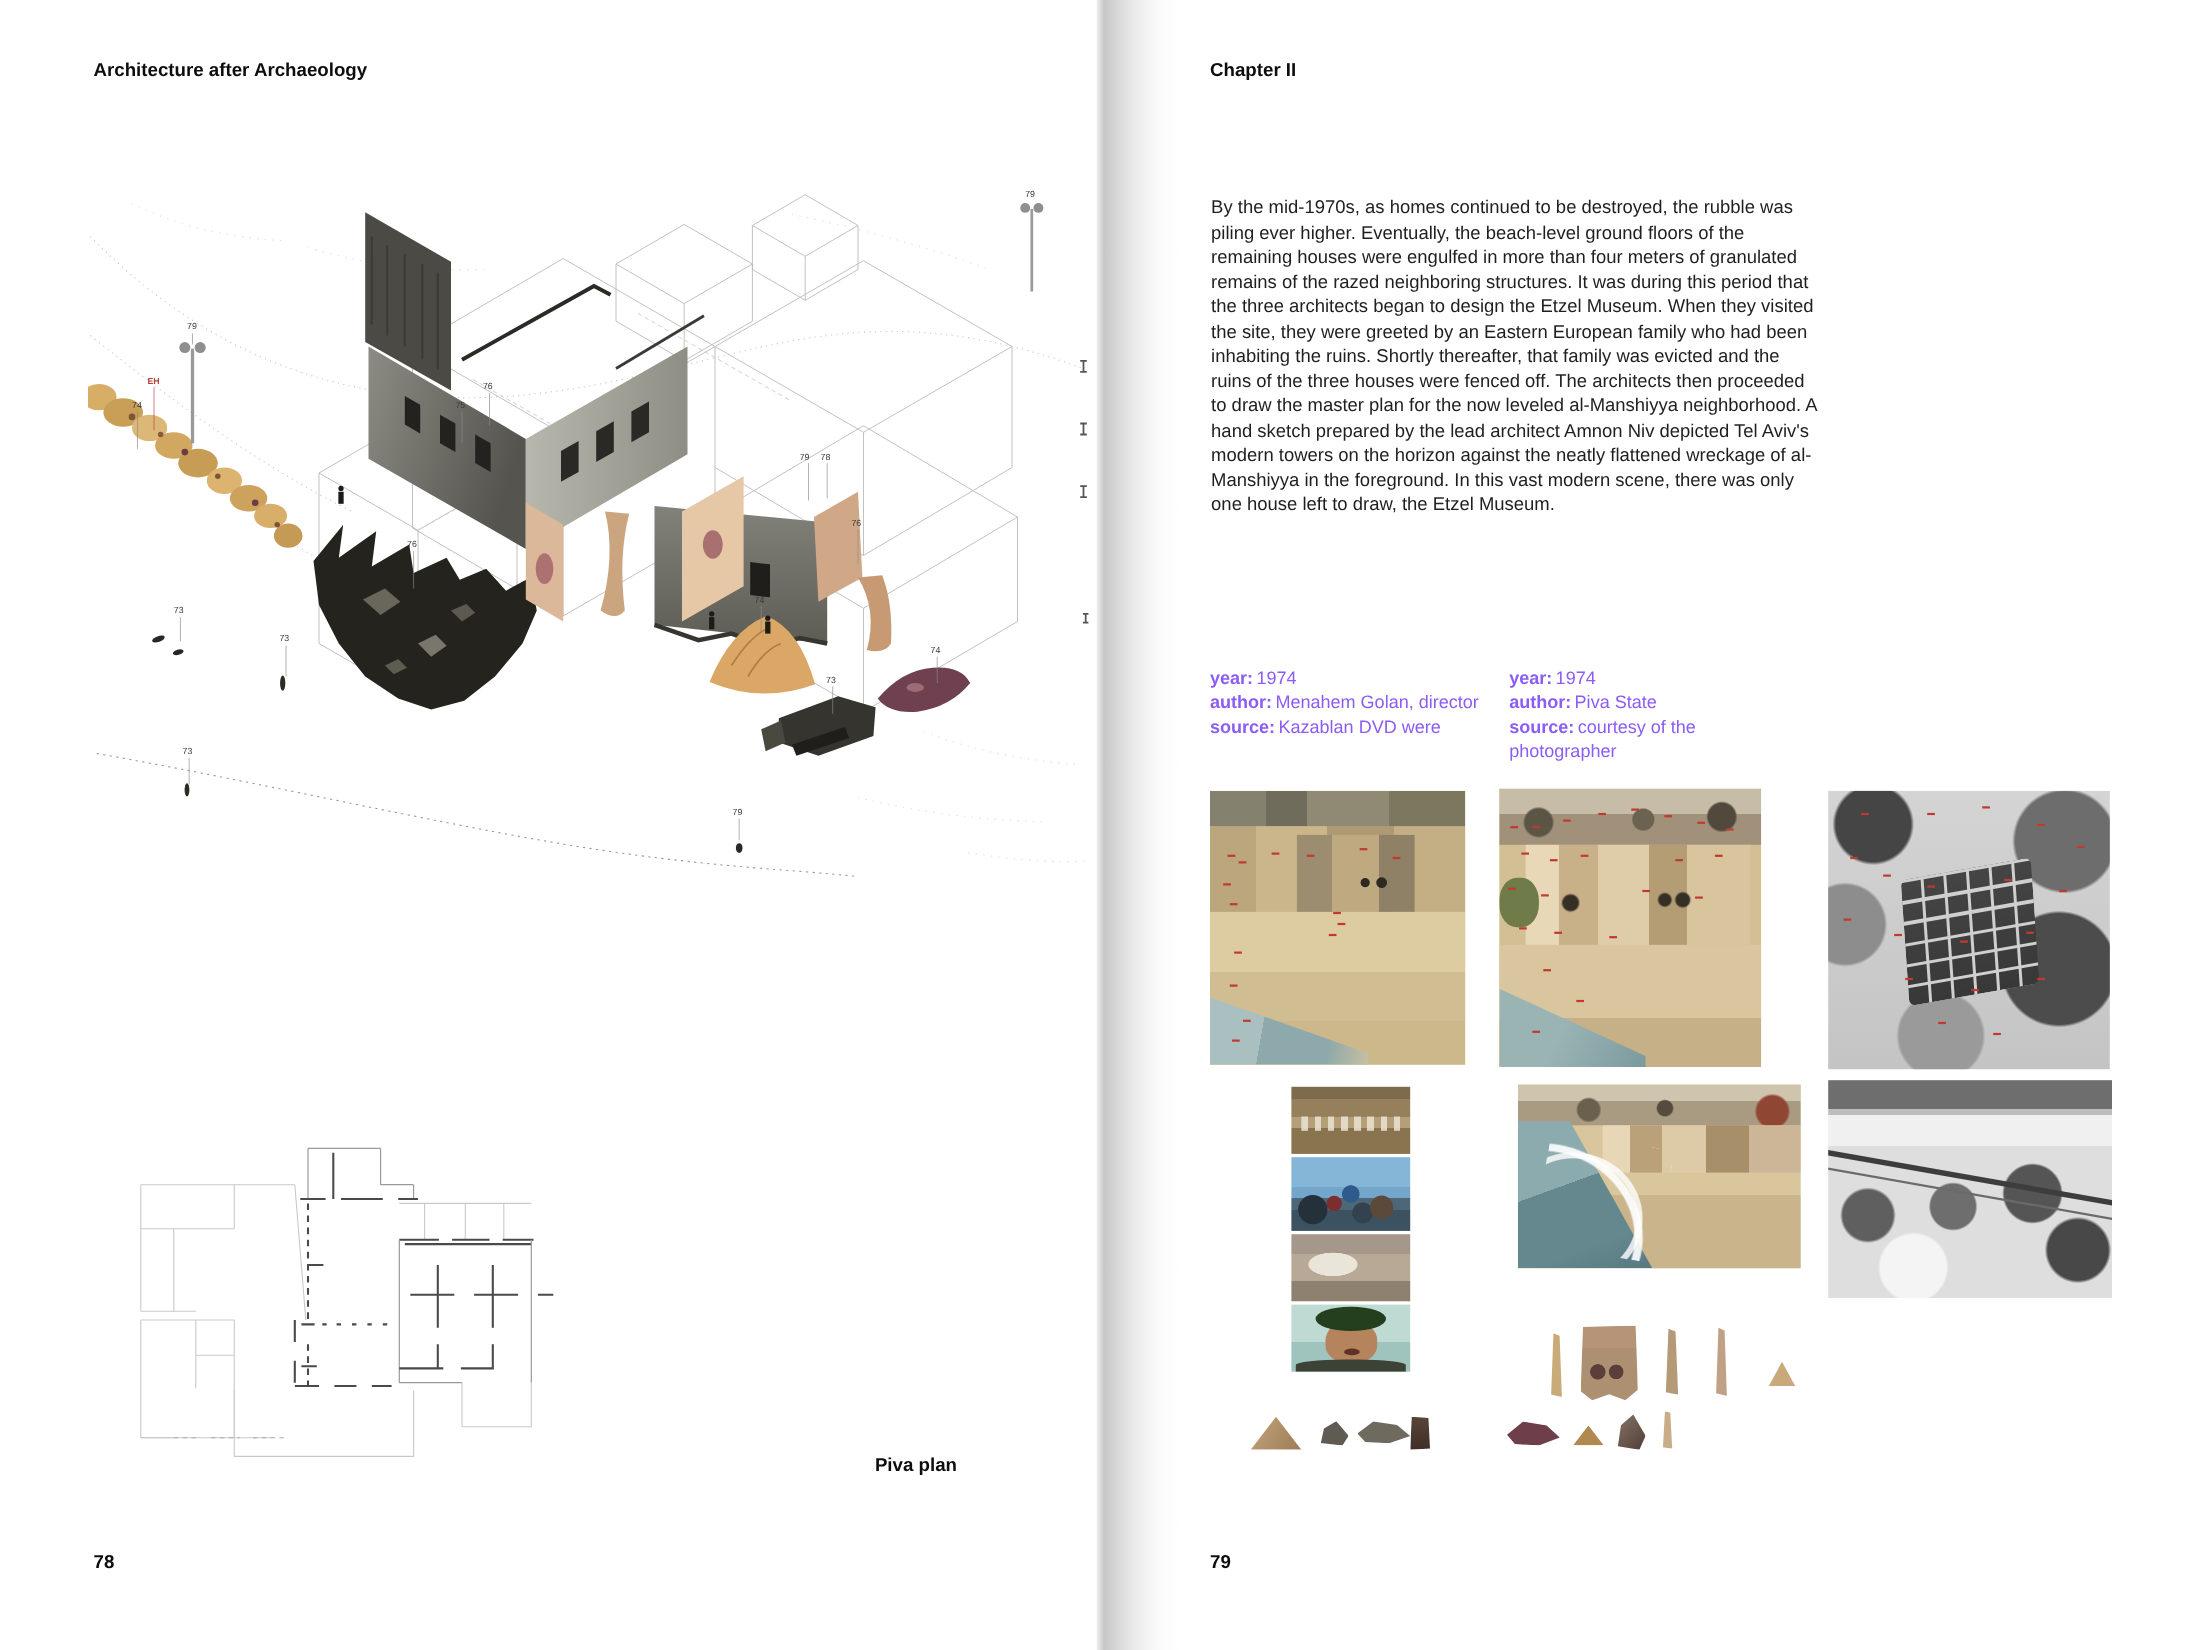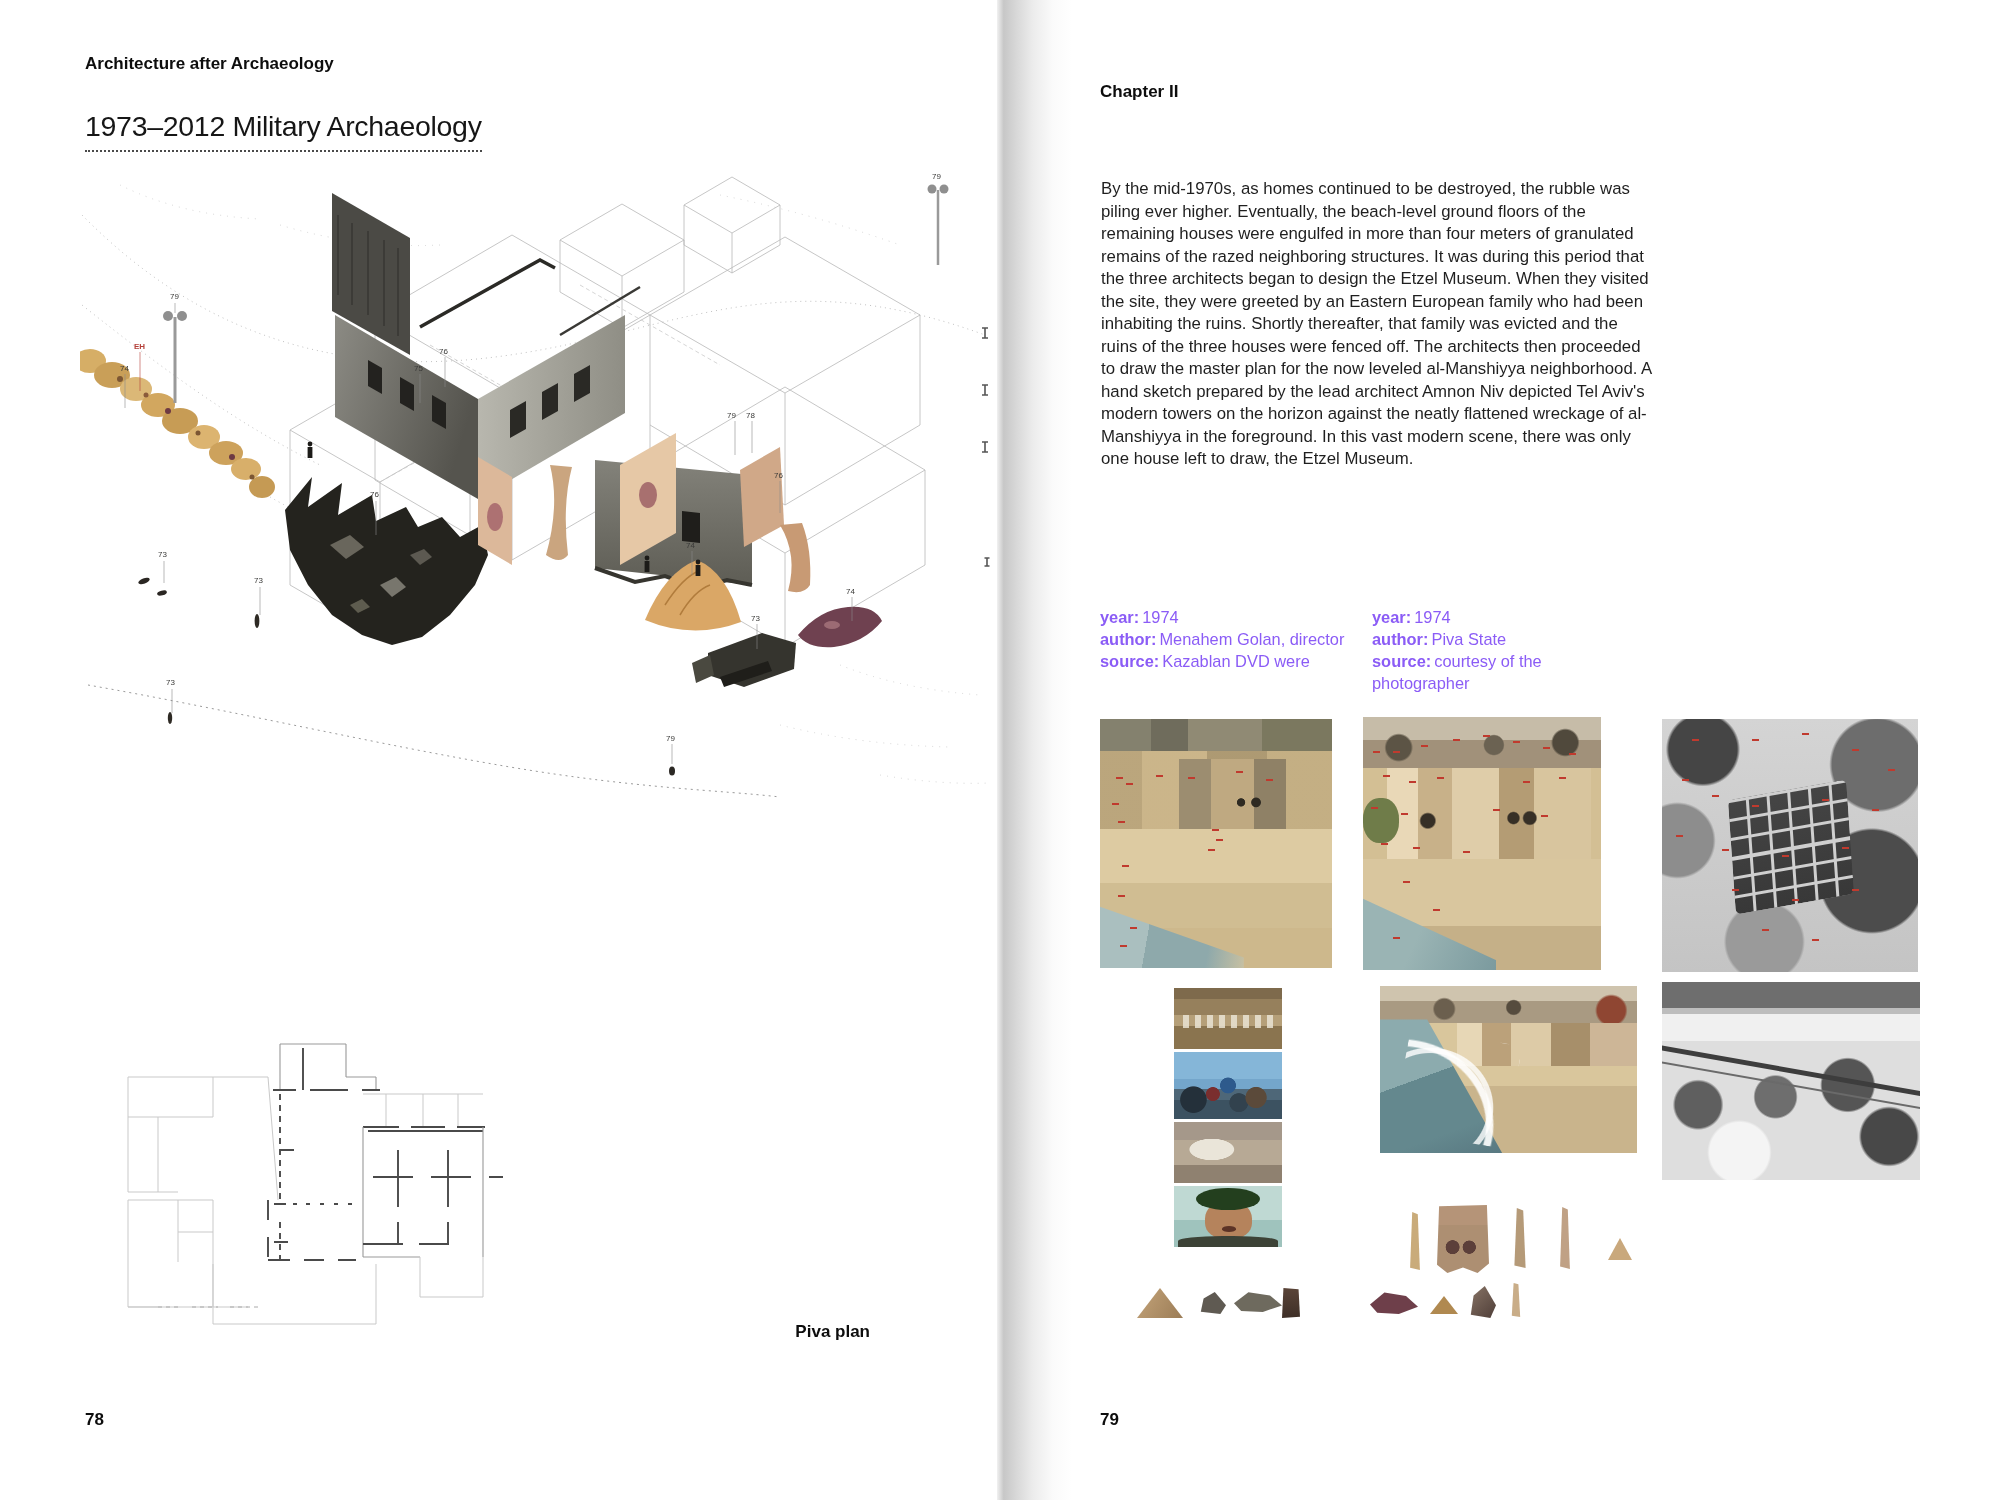--- a/index.html
+++ b/index.html
@@ -134,21 +134,20 @@
 </style>
 </head>
 <body>
 
 <div class="spread">
 
   <div class="abs gutter"></div>
 
   <div class="abs running-head" style="left:85px;top:54px;">Architecture after Archaeology</div>
 
-  <div class="abs spread-title" style="left:85px;top:110px;">1973–2012 Military Archaeology</div>
 
   <svg class="abs" style="left:80px;top:165px;" width="925" height="660" viewBox="0 0 925 660">
 
     <path class="dot1" d="M2,50 C120,170 260,215 430,190 C600,165 700,95 905,170"></path>
     <path class="dot2" d="M40,20 q60,30 140,34 M200,60 q80,24 160,20 M640,30 q90,18 180,50"></path>
     <path class="dot1" d="M2,140 C90,210 160,260 240,300"></path>
     <path class="dot3" d="M8,520 C150,545 300,580 430,602 S640,625 700,632"></path>
     <path class="dot1" d="M190,332 Q240,360 300,390"></path>
     <path class="dot2" d="M760,500 q60,24 140,30 M700,560 q80,20 170,22 M800,610 q60,10 110,8"></path>
 
@@ -316,21 +315,21 @@
     <path class="pm" d="M365,95 V225 M245,95 V225 M245,225 H302"></path>
     <path class="pd" d="M280,118 V175 M330,118 V175 M255,145 h40 m18,0 h40 m18,0 h18"></path>
     <path class="pd" d="M280,190 V212 M330,190 V212 M245,212 h40 m16,0 h30"></path>
     <path class="pl" d="M302,225 V265 H365 V225"></path>
   </svg>
 
   <div class="abs caption" style="left:700px;top:1322px;width:170px;text-align:right;">Piva plan</div>
 
   <div class="abs page-num" style="left:85px;top:1410px;">78</div>
 
-  <div class="abs running-head" style="left:1100px;top:54px;margin-top:28px;">Chapter II</div>
+  <div class="abs running-head" style="left:1100px;top:54px;">Chapter II</div>
 
   <div class="abs body-par" style="left:1101px;top:178px;">By the mid-1970s, as homes continued to be destroyed, the rubble was piling ever higher. Eventually, the beach-level ground floors of the remaining houses were engulfed in more than four meters of granulated remains of the razed neighboring structures. It was during this period that the three architects began to design the Etzel Museum. When they visited the site, they were greeted by an Eastern European family who had been inhabiting the ruins. Shortly thereafter, that family was evicted and the ruins of the three houses were fenced off. The architects then proceeded to draw the master plan for the now leveled al-Manshiyya neighborhood. A hand sketch prepared by the lead architect Amnon Niv depicted Tel Aviv's modern towers on the horizon against the neatly flattened wreckage of al-Manshiyya in the foreground. In this vast modern scene, there was only one house left to draw, the Etzel Museum.</div>
 
   <div class="abs credit" style="left:1100px;top:606px;">
     <div><b>year:</b><span>1974</span></div>
     <div><b>author:</b><span>Menahem Golan, director</span></div>
     <div><b>source:</b><span>Kazablan DVD were</span></div>
   </div>
   <div class="abs credit" style="left:1372px;top:606px;">
     <div><b>year:</b><span>1974</span></div>

